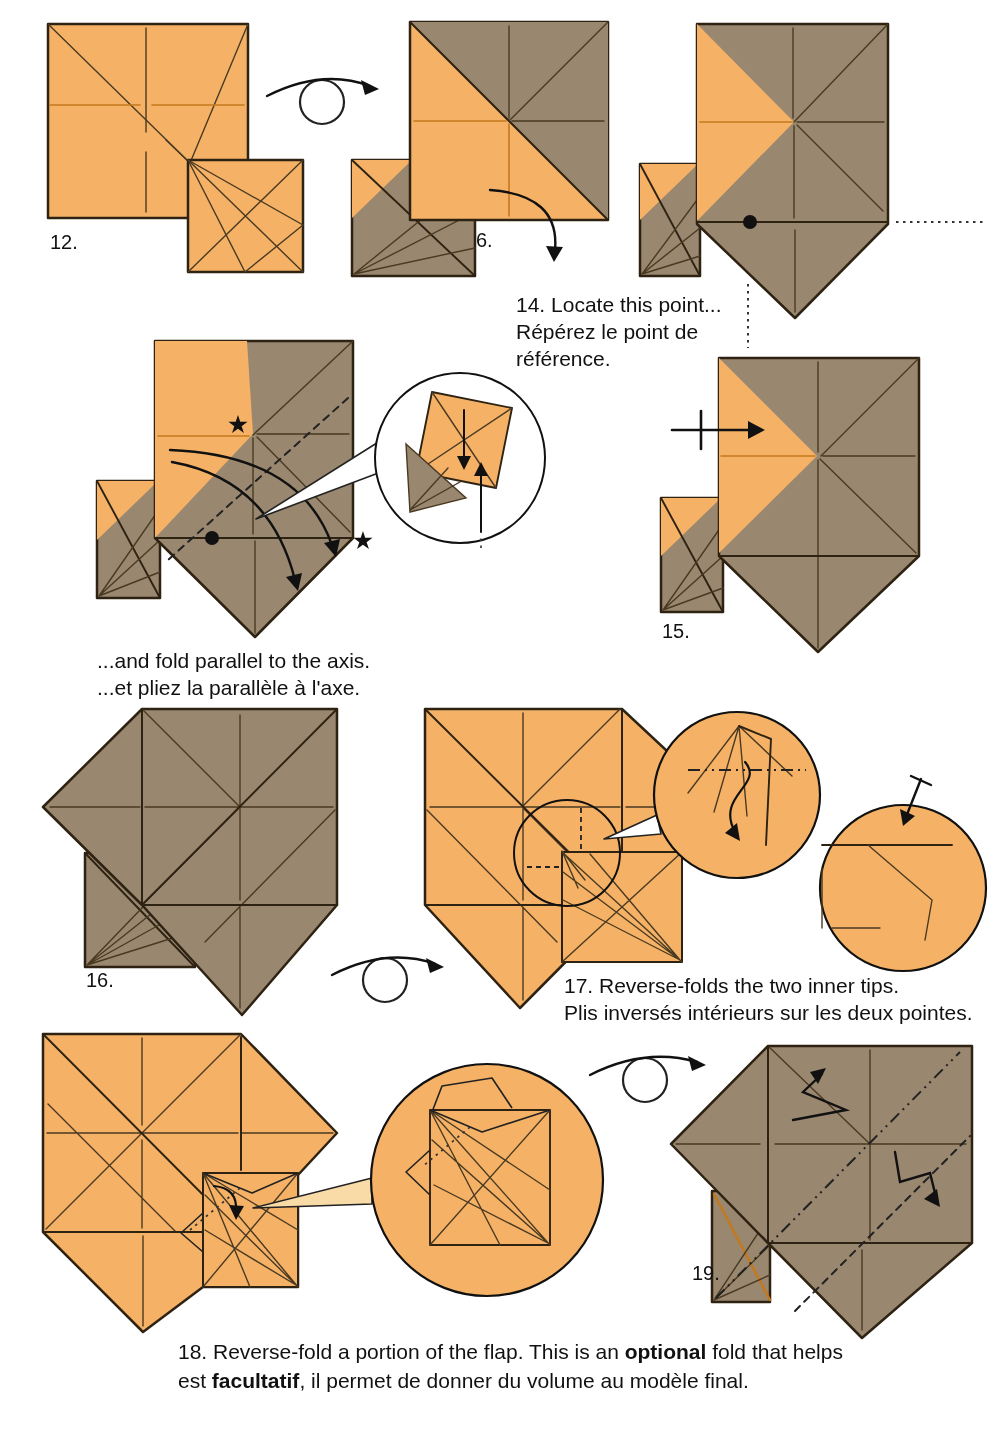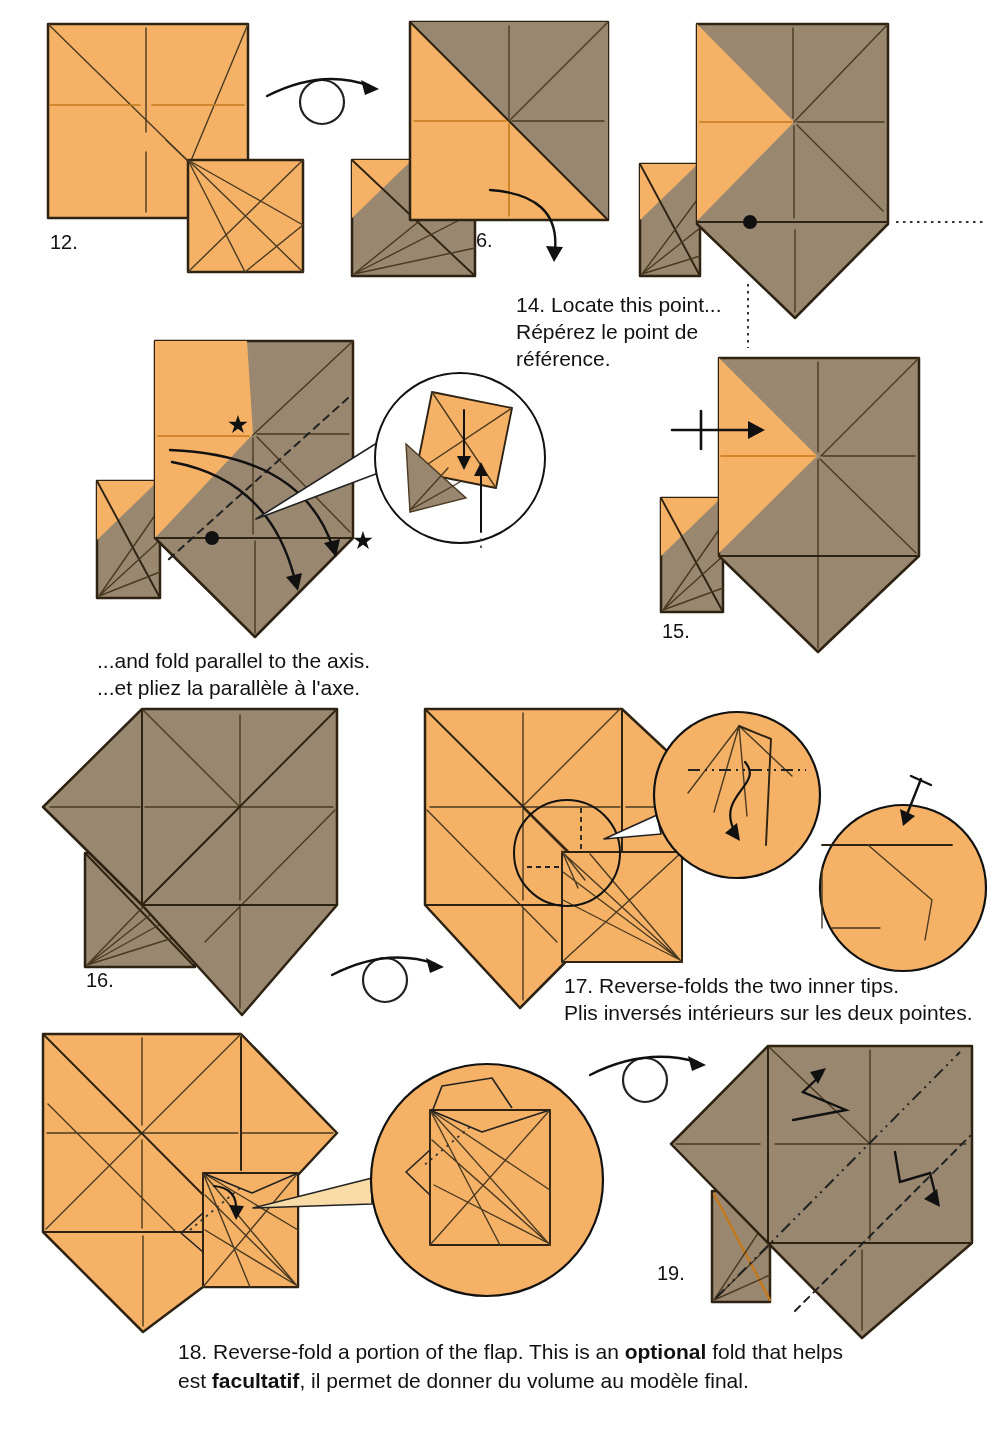--- a/index.html
+++ b/index.html
@@ -286,21 +286,21 @@
   </div>
 
   <div class="abs lbl" style="left:662px;top:620px">15.</div>
   <div class="abs lbl" style="left:86px;top:969px">16.</div>
 
   <div class="abs cap" style="left:564px;top:972px">
     <div>17. Reverse-folds the two inner tips.</div>
     <div class="it">Plis inversés intérieurs sur les deux pointes.</div>
   </div>
 
-  <div class="abs lbl" style="left:657px;top:1262px">19.</div>
+  <div class="abs lbl" style="left:692px;top:1262px">19.</div>
 
   <div class="abs cap18" style="left:178px;top:1337px">
     <div>
       <span>18. Reverse-fold a portion of the flap. This is an </span><span class="b">optional</span><span> fold that helps</span>
     </div>
     <div class="it">
       <span>est </span><span class="b">facultatif</span><span>, il permet de donner du volume au modèle final.</span>
     </div>
   </div>
 

